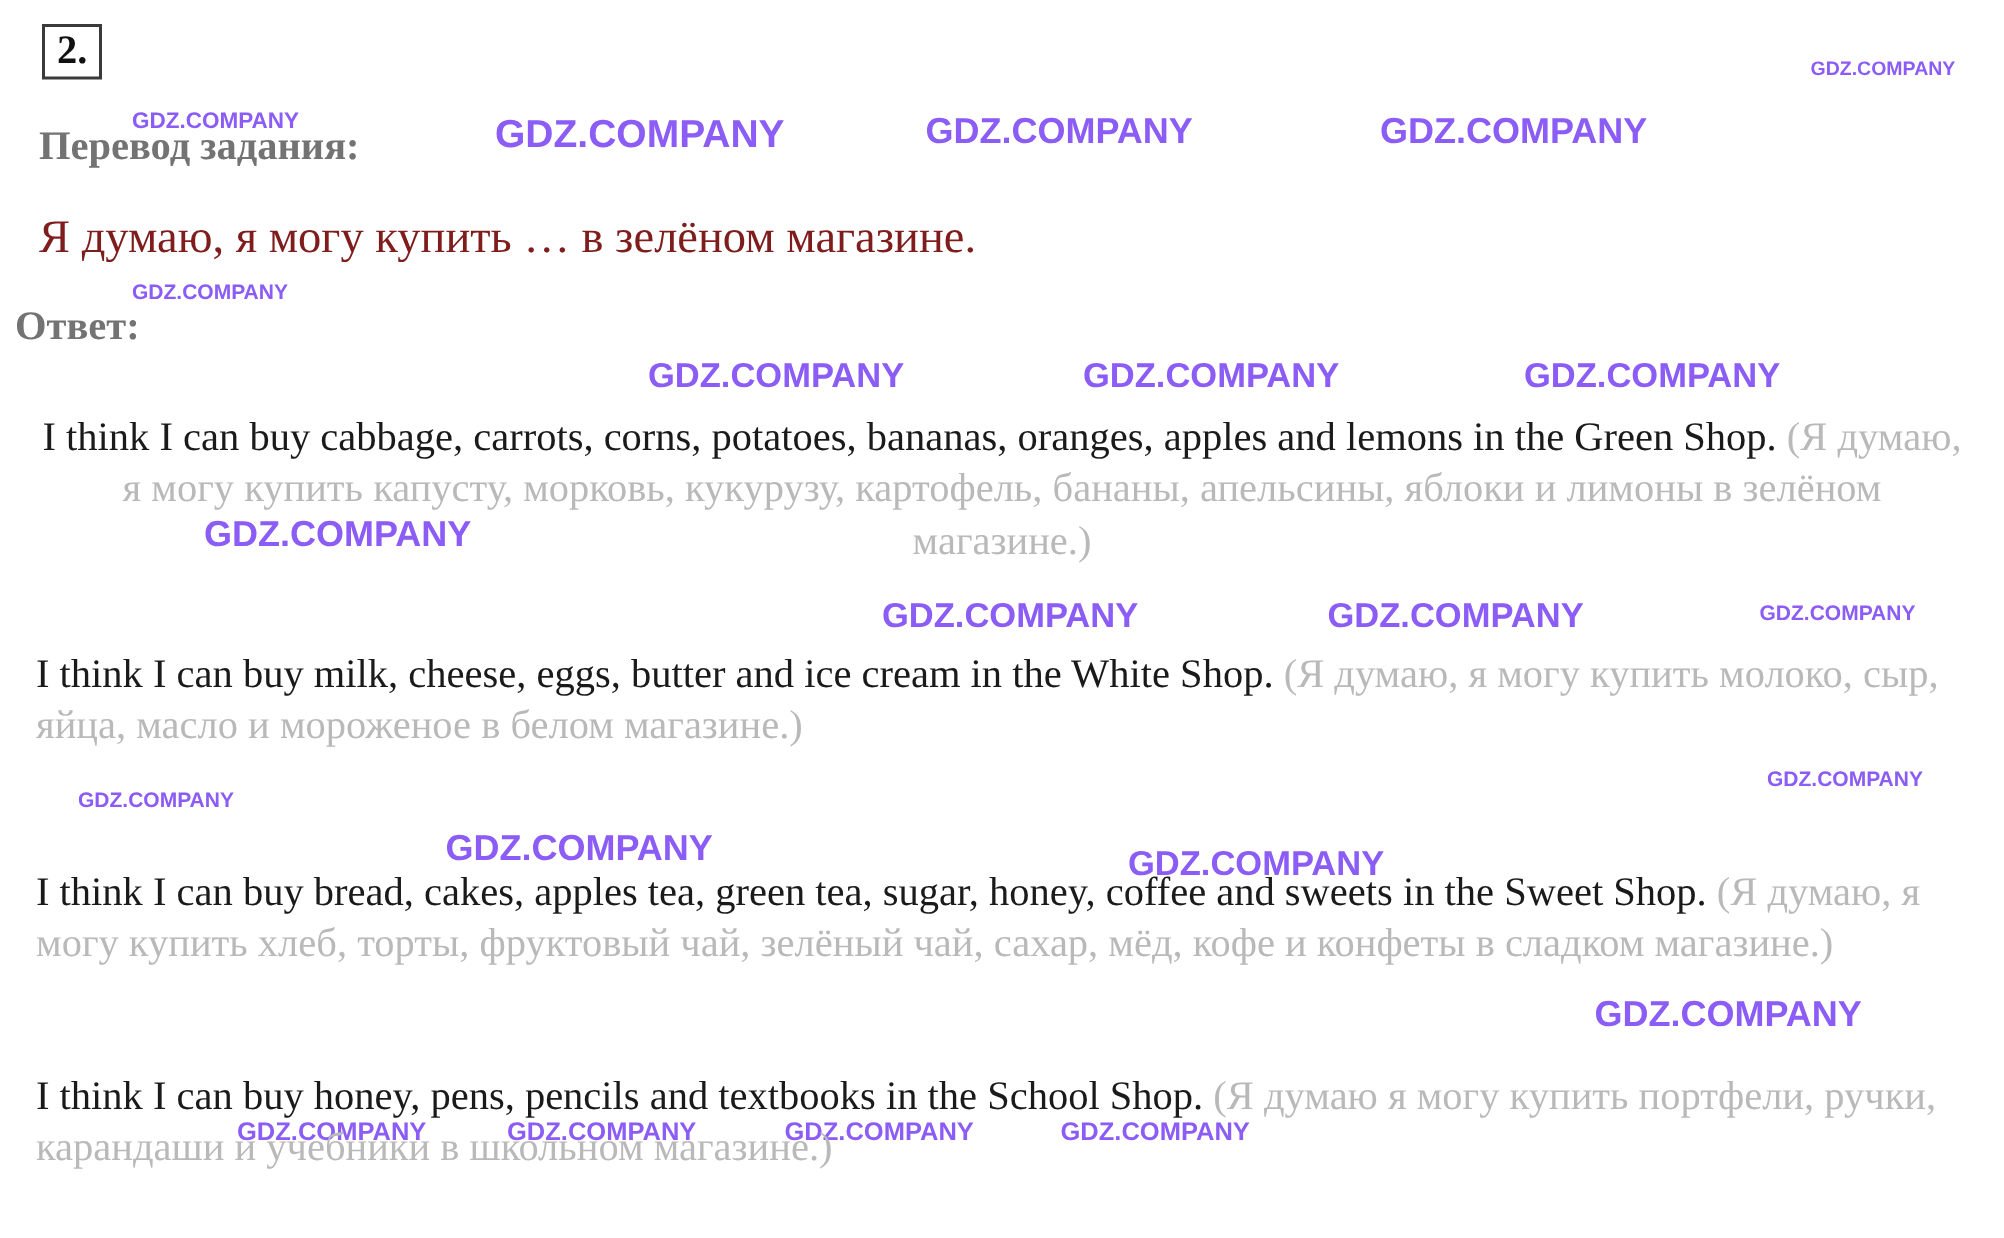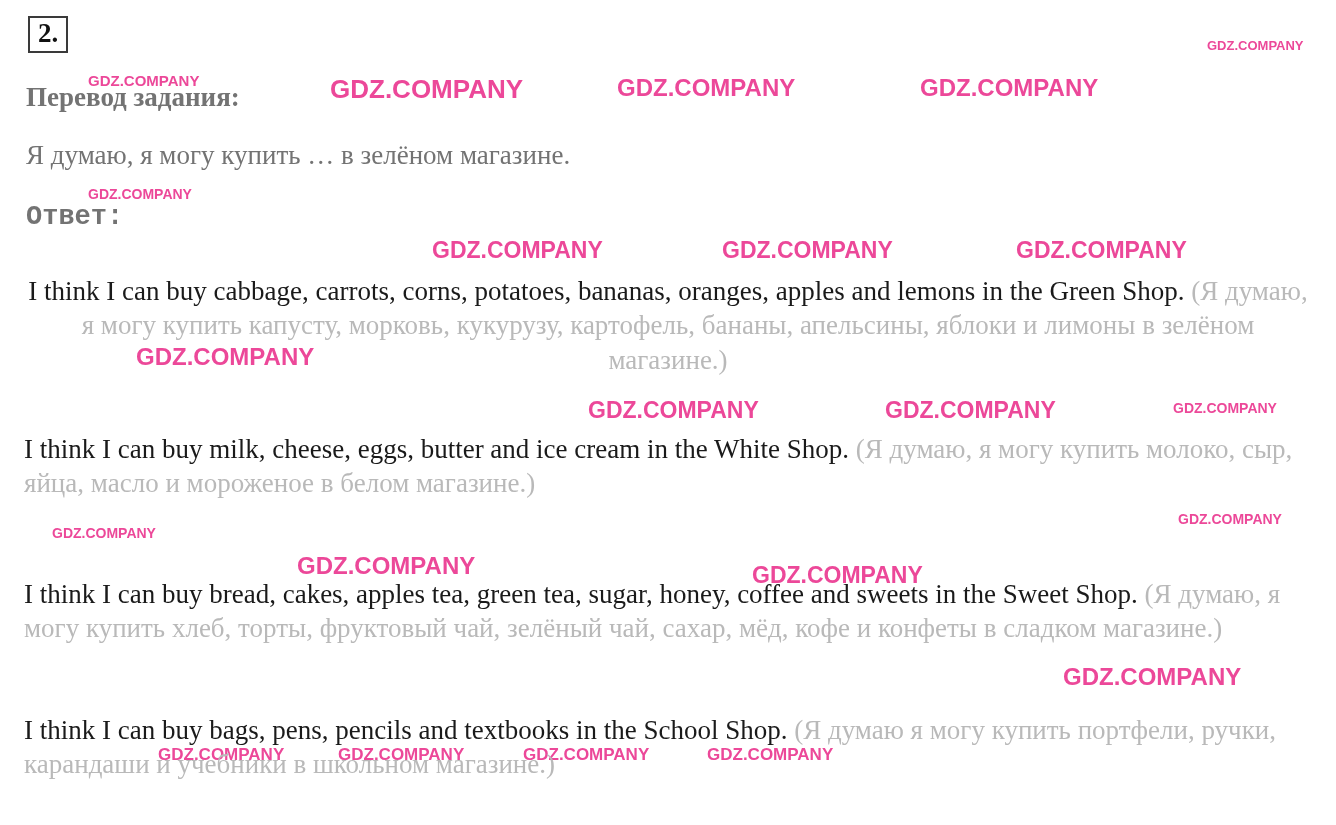--- a/index.html
+++ b/index.html
@@ -12,21 +12,21 @@
     height: 825px;
     position: relative;
     overflow: hidden;
     font-family: "Liberation Serif", serif;
     color: #1a1a1a;
   }
 
   
   .wm {
     position: absolute;
-    color: #ec4899;
+    color: #8b5cf6;
     font-family: "Liberation Sans", sans-serif;
     font-weight: 600;
     white-space: nowrap;
     pointer-events: none;
     user-select: none;
     z-index: 5;
   }
 
   
   #task-number {
@@ -47,29 +47,29 @@
   .section-heading {
     position: absolute;
     font-family: "Liberation Serif", serif;
     font-weight: bold;
     font-size: 27px;
     color: #737373;
     white-space: nowrap;
     z-index: 10;
   }
   #translation-heading { left: 26px; top: 82px; }
-  #answer-heading      { left: 26px; top: 202px; font-family: Liberation Mono, monospace; }
+  #answer-heading      { left: 10px; top: 202px; }
 
   
   #task-translation {
     position: absolute;
     left: 26px;
     top: 140px;
-    font-size: 27px;
-    color: #737373;
+    font-size: 31px;
+    color: #7f1d1d;
     white-space: nowrap;
     z-index: 8;
   }
 
   
   .answer-block {
     position: absolute;
     left: 24px;
     width: 1288px;
     font-size: 27px;
@@ -105,21 +105,21 @@
   <span>I think I can buy milk, cheese, eggs, butter and ice cream in the White Shop.</span>
   <span class="ru">(Я думаю, я могу купить молоко, сыр, яйца, масло и мороженое в белом магазине.)</span>
 </div>
 
 <div class="answer-block" id="answer-3">
   <span>I think I can buy bread, cakes, apples tea, green tea, sugar, honey, coffee and sweets in the Sweet Shop.</span>
   <span class="ru">(Я думаю, я могу купить хлеб, торты, фруктовый чай, зелёный чай, сахар, мёд, кофе и конфеты в сладком магазине.)</span>
 </div>
 
 <div class="answer-block" id="answer-4">
-  <span>I think I can buy bags, pens, pencils and textbooks in the School Shop.</span>
+  <span>I think I can buy honey, pens, pencils and textbooks in the School Shop.</span>
   <span class="ru">(Я думаю я могу купить портфели, ручки, карандаши и учебники в школьном магазине.)</span>
 </div>
 
 <div id="watermark-layer">
     <div class="wm" style="left: 1207px; top: 38px; font-size: 13px;">GDZ.COMPANY</div>
     <div class="wm" style="left: 88px; top: 72px; font-size: 15px;">GDZ.COMPANY</div>
     <div class="wm" style="left: 330px; top: 74px; font-size: 26px;">GDZ.COMPANY</div>
     <div class="wm" style="left: 617px; top: 74px; font-size: 24px;">GDZ.COMPANY</div>
     <div class="wm" style="left: 920px; top: 74px; font-size: 24px;">GDZ.COMPANY</div>
     <div class="wm" style="left: 88px; top: 186px; font-size: 14px;">GDZ.COMPANY</div>

